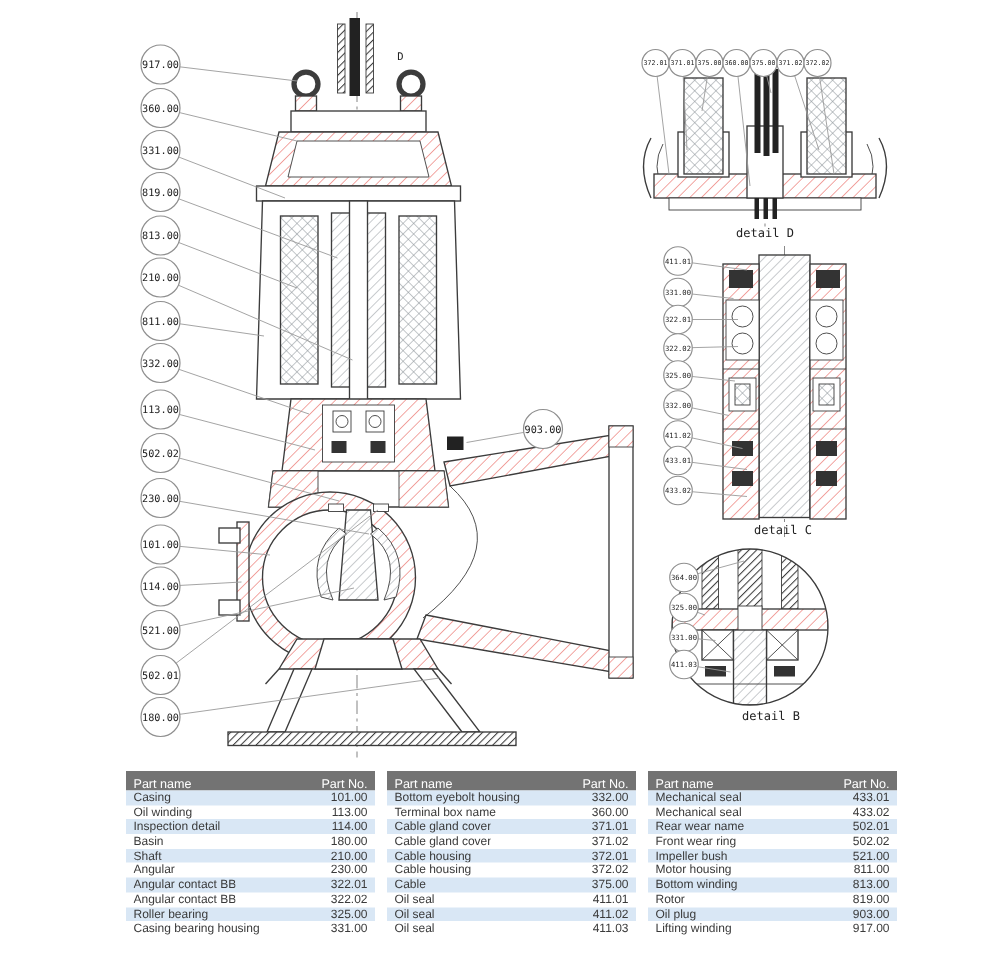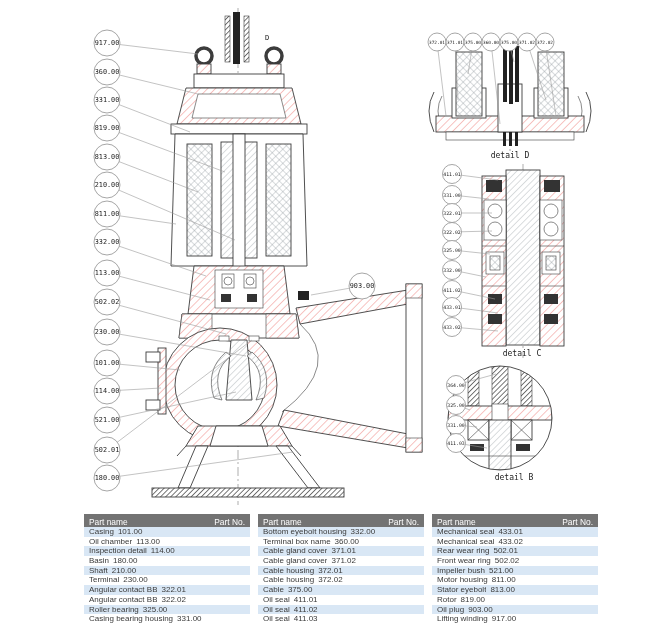--- a/index.html
+++ b/index.html
@@ -10,21 +10,21 @@
   .th{stroke:#3c3c3c;stroke-width:.6}
   .cl{stroke:#8a8a8a;stroke-width:.7;stroke-dasharray:9 3 2 3;fill:none}
   .ldr{stroke:#9a9a9a;stroke-width:.6;fill:none}
   .blb circle{fill:#fff;stroke:#8f8f8f;stroke-width:.8}
   .blb text{fill:#222;text-anchor:middle;font-family:"DejaVu Sans Mono",monospace}
   .dlab{font:8px "DejaVu Sans Mono",monospace;fill:#222;text-anchor:middle}
   .slab{font:7px "DejaVu Sans Mono",monospace;fill:#222;text-anchor:middle}
   .ptable{position:absolute;top:514px;width:166px;font-size:8px;color:#3a3a3a}
   .thead{background:#737373;color:#fff;display:flex;justify-content:space-between;
          align-items:flex-end;height:13px;padding:0 5px;font-size:8.4px}
-  .trow{display:flex;height:9.7px;line-height:9.8px;
+  .trow{display:flex;justify-content:space-between;height:9.7px;line-height:9.8px;
         padding:0 5px;white-space:nowrap;overflow:hidden}
   .trow:nth-child(odd){background:#d9e7f5}
   .tn{overflow:hidden}
   .tv{margin-left:4px}
 </style>
 </head>
 <body>
 
 <svg id="dwg" width="671" height="512" viewBox="0 0 671 512">
   <defs>
@@ -403,37 +403,37 @@
   <div class="thead">
     <span>Part name</span>
     <span>Part No.</span>
   </div>
   <div>
       <div class="trow">
         <span class="tn">Casing</span>
         <span class="tv">101.00</span>
       </div>
       <div class="trow">
-        <span class="tn">Oil chamber</span>
+        <span class="tn">Oil winding</span>
         <span class="tv">113.00</span>
       </div>
       <div class="trow">
         <span class="tn">Inspection detail</span>
         <span class="tv">114.00</span>
       </div>
       <div class="trow">
         <span class="tn">Basin</span>
         <span class="tv">180.00</span>
       </div>
       <div class="trow">
         <span class="tn">Shaft</span>
         <span class="tv">210.00</span>
       </div>
       <div class="trow">
-        <span class="tn">Terminal</span>
+        <span class="tn">Angular</span>
         <span class="tv">230.00</span>
       </div>
       <div class="trow">
         <span class="tn">Angular contact BB</span>
         <span class="tv">322.01</span>
       </div>
       <div class="trow">
         <span class="tn">Angular contact BB</span>
         <span class="tv">322.02</span>
       </div>
@@ -505,37 +505,37 @@
   <div>
       <div class="trow">
         <span class="tn">Mechanical seal</span>
         <span class="tv">433.01</span>
       </div>
       <div class="trow">
         <span class="tn">Mechanical seal</span>
         <span class="tv">433.02</span>
       </div>
       <div class="trow">
-        <span class="tn">Rear wear ring</span>
+        <span class="tn">Rear wear name</span>
         <span class="tv">502.01</span>
       </div>
       <div class="trow">
         <span class="tn">Front wear ring</span>
         <span class="tv">502.02</span>
       </div>
       <div class="trow">
         <span class="tn">Impeller bush</span>
         <span class="tv">521.00</span>
       </div>
       <div class="trow">
         <span class="tn">Motor housing</span>
         <span class="tv">811.00</span>
       </div>
       <div class="trow">
-        <span class="tn">Stator eyebolt</span>
+        <span class="tn">Bottom winding</span>
         <span class="tv">813.00</span>
       </div>
       <div class="trow">
         <span class="tn">Rotor</span>
         <span class="tv">819.00</span>
       </div>
       <div class="trow">
         <span class="tn">Oil plug</span>
         <span class="tv">903.00</span>
       </div>

